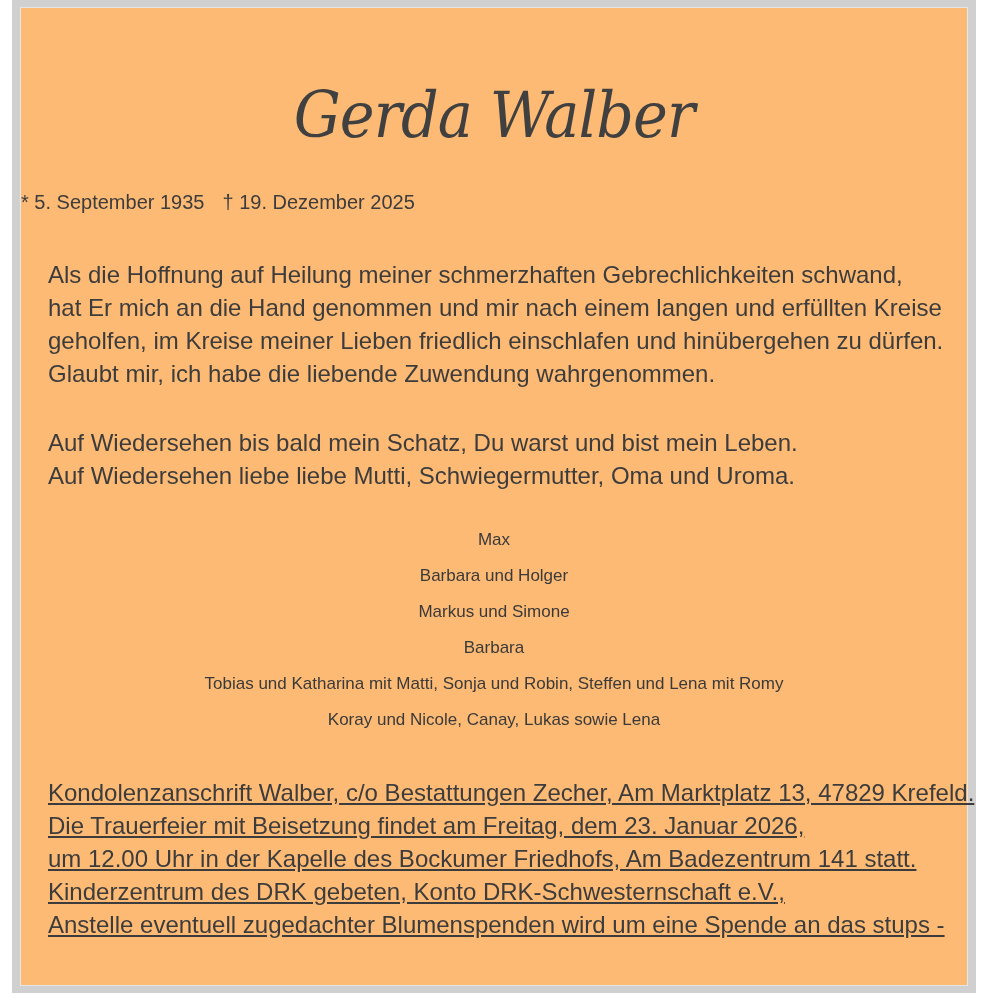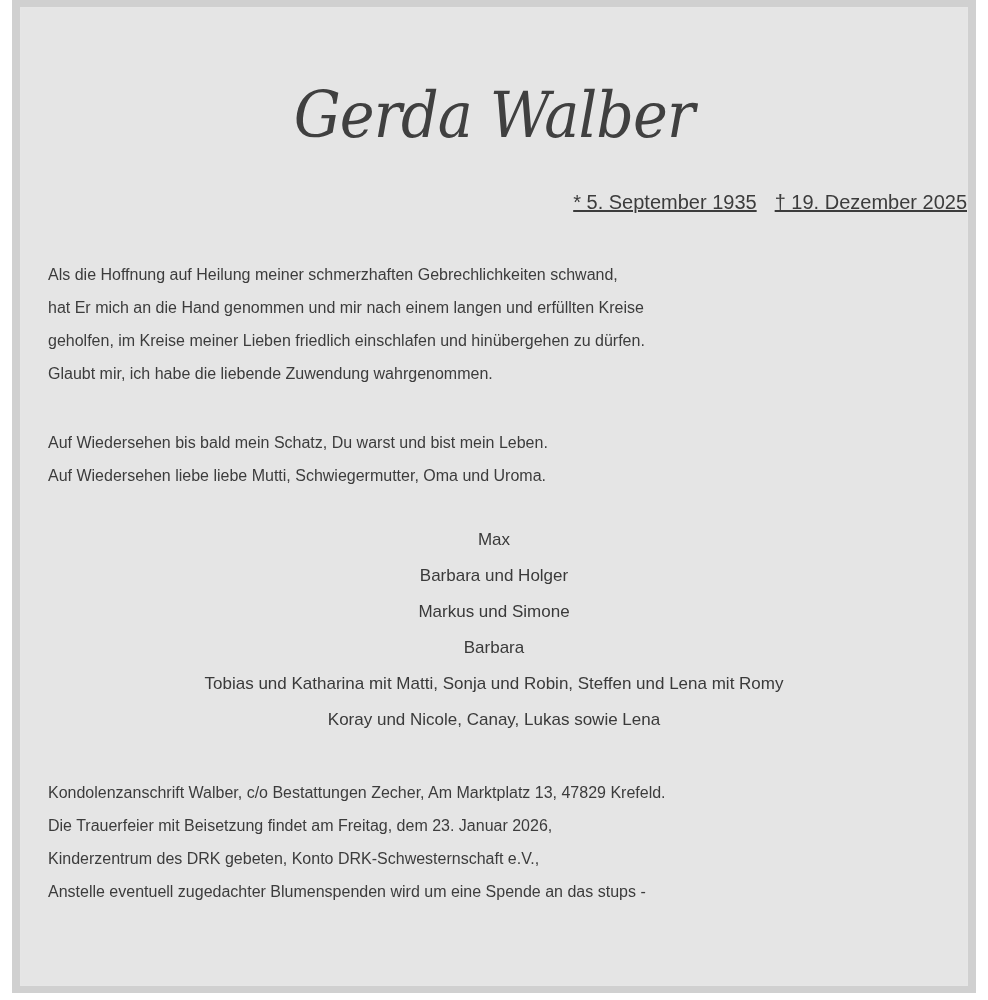--- a/index.html
+++ b/index.html
@@ -20,21 +20,21 @@
       width: 964px;
       height: 993px;
       background: #d0d0d0;
     }
     .card {
       position: absolute;
       left: 20px;
       top: 7px;
       width: 948px;
       height: 979px;
-      background: #e5e5e5;
+      background: #fdba74;
       border: 1px solid #e6e6e6;
       box-sizing: border-box;
       color: #3c3c3c;
       font-family: "Liberation Sans", "DejaVu Sans", sans-serif;
     }
     .name {
       position: absolute;
       left: 0;
       width: 100%;
       top: 62px;
@@ -45,50 +45,49 @@
       line-height: 90px;
       color: #404040;
       letter-spacing: -1px;
       transform: scaleX(0.92);
     }
     .dates {
       position: absolute;
       left: 0;
       width: 100%;
       top: 181px;
-      text-align: right;
+      text-align: left;
       font-size: 20px;
       line-height: 26px;
       color: #3c3c3c;
-      text-decoration: underline;
     }
     .dates .gap { display: inline-block; width: 18px; }
     .para {
       position: absolute;
       left: 27px;
-      font-size: 16px;
+      font-size: 24px;
       line-height: 33px;
       color: #3c3c3c;
       white-space: nowrap;
     }
     .para .line { display: block; }
     .p1 { top: 250px; }
     .p2 { top: 418px; }
     .family {
       position: absolute;
       left: 0;
       width: 100%;
       top: 514px;
       text-align: center;
       font-size: 17px;
       line-height: 36px;
       color: #3a3a3a;
     }
     .family .line { display: block; white-space: nowrap; }
-    .p3 { top: 768px; }
+    .p3 { top: 768px; text-decoration: underline; }
   </style>
 </head>
 <body>
 
 <div class="frame"></div>
 <div class="card">
 
   <div class="name">Gerda Walber</div>
 
   <div class="dates">
@@ -112,17 +111,18 @@
     <span class="line">Barbara und Holger</span>
     <span class="line">Markus und Simone</span>
     <span class="line">Barbara</span>
     <span class="line">Tobias und Katharina mit Matti, Sonja und Robin, Steffen und Lena mit Romy</span>
     <span class="line">Koray und Nicole, Canay, Lukas sowie Lena</span>
   </div>
 
   <div class="para p3">
     <span class="line">Kondolenzanschrift Walber, c/o Bestattungen Zecher, Am Marktplatz 13, 47829 Krefeld.</span>
     <span class="line">Die Trauerfeier mit Beisetzung findet am Freitag, dem 23. Januar 2026,</span>
+    <span class="line">um 12.00 Uhr in der Kapelle des Bockumer Friedhofs, Am Badezentrum 141 statt.</span>
     <span class="line">Kinderzentrum des DRK gebeten, Konto DRK-Schwesternschaft e.V.,</span>
     <span class="line">Anstelle eventuell zugedachter Blumenspenden wird um eine Spende an das stups -</span>
   </div>
 
 </div>
 
 </body></html>

